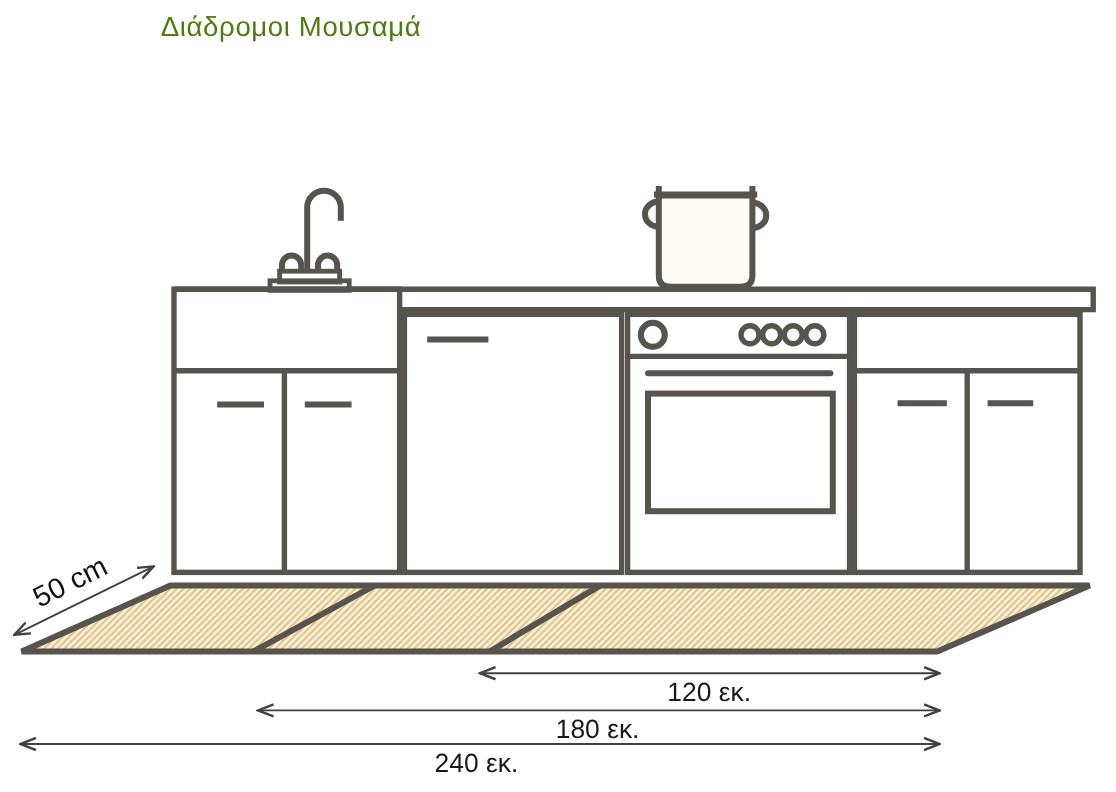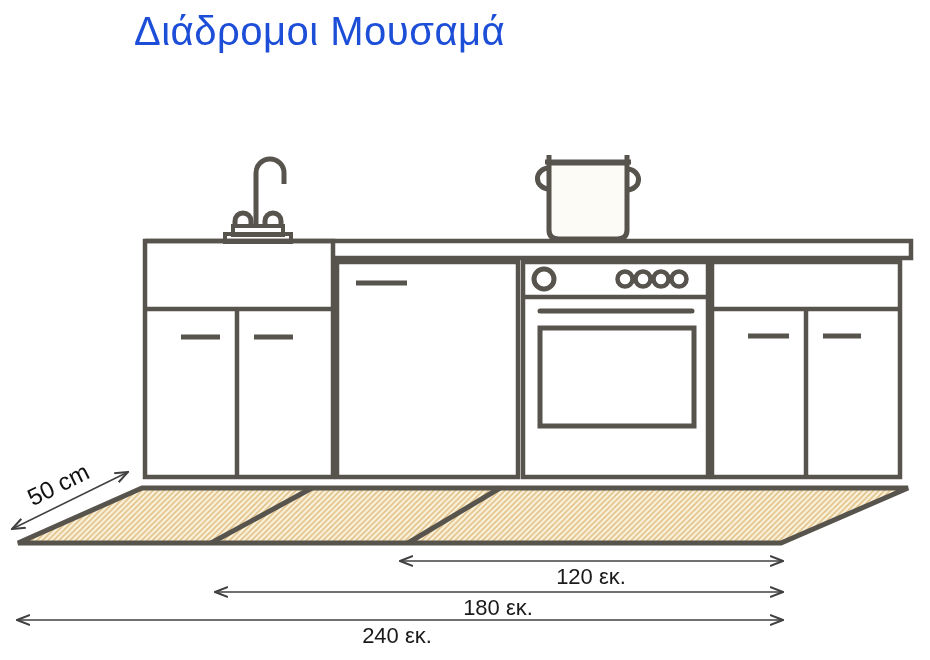--- a/index.html
+++ b/index.html
@@ -7,24 +7,24 @@
     position:relative;
     width:930px;height:660px;
     background:#ffffff;
     font-family:"Liberation Sans", sans-serif;
     overflow:hidden;
   }
   .title{
     position:absolute;
     left:134px;top:9px;
     margin:0;
-    font-size:40px;
+    font-size:23px;
     font-weight:500;
     letter-spacing:0.5px;
-    color:#1d4ed8;
+    color:#4d7c0f;
     white-space:nowrap;
   }
   svg{position:absolute;left:0;top:0;}
   .lineart{stroke:#57534d;fill:none;}
   .dim-text{
     font-family:"Liberation Sans", sans-serif;
     font-size:22px;
     fill:#1a1a1a;
   }
   .depth-text{

